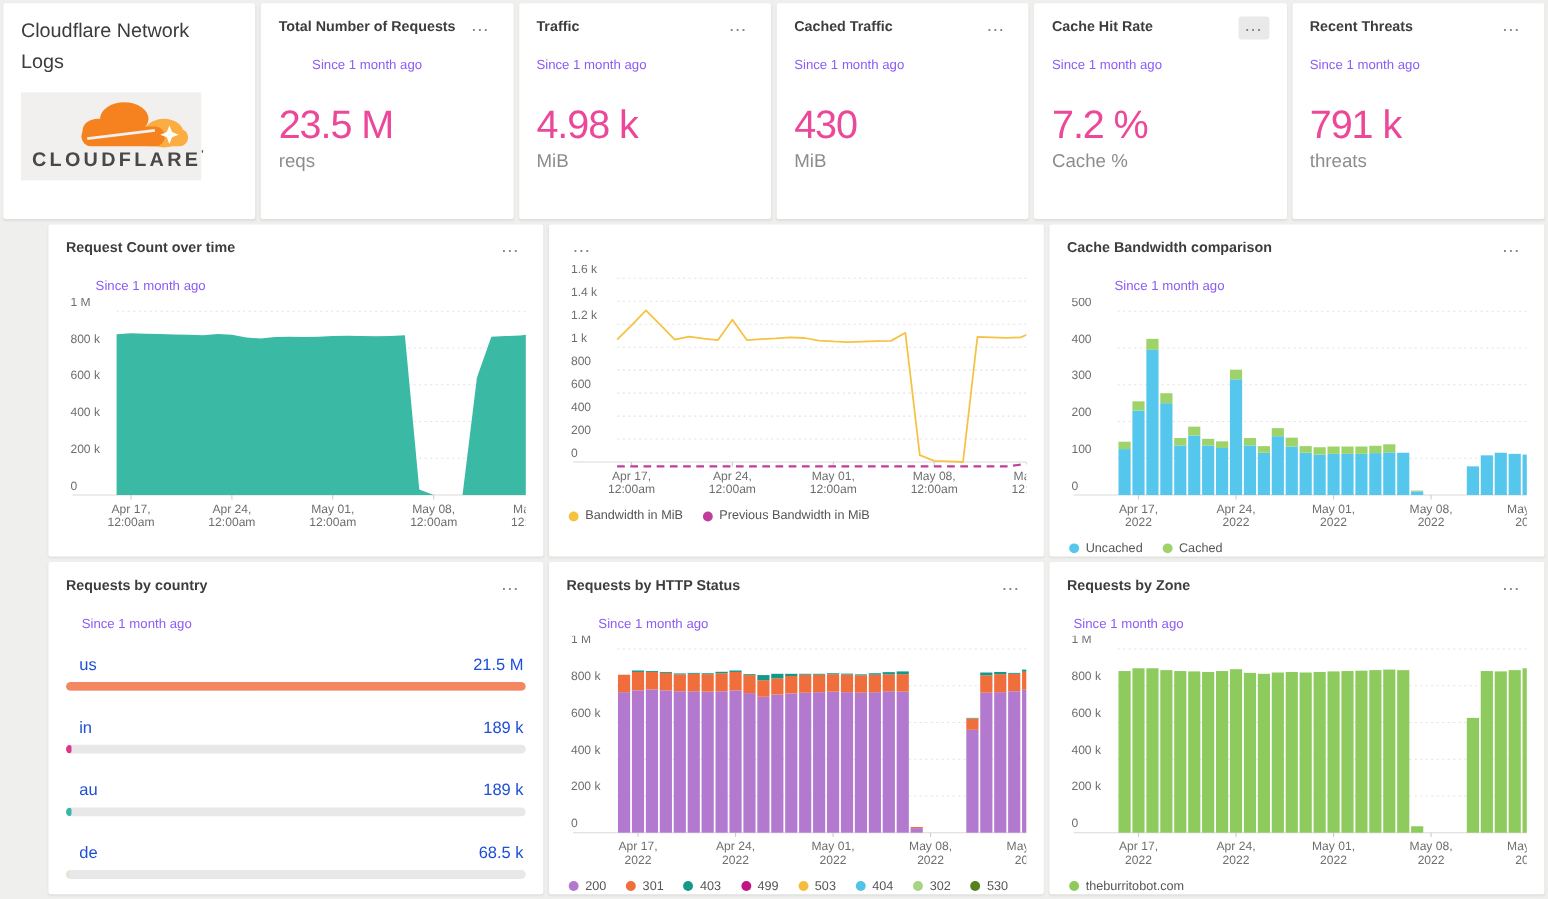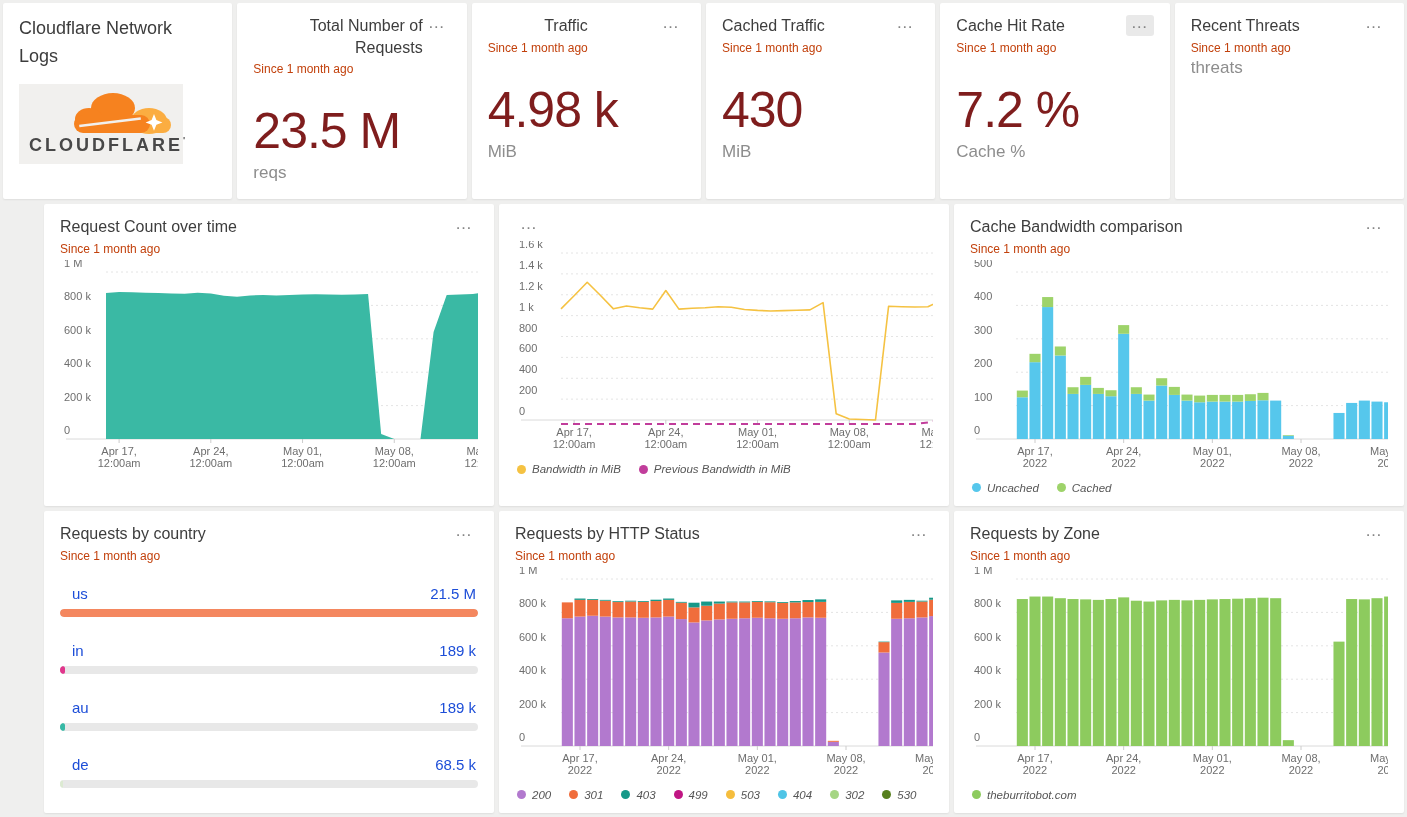--- a/index.html
+++ b/index.html
@@ -4,37 +4,37 @@
 <style>
   * { box-sizing: border-box; margin: 0; padding: 0; }
   html,body { width:1407px; height:817px; overflow:hidden; }
   body { background:#efefee; font-family:"Liberation Sans", sans-serif; }
   .page { padding:3px; display:flex; flex-direction:column; gap:5px; }
   .row1 { display:grid; grid-template-columns:repeat(6,1fr); gap:5px; height:196px; }
   .row  { display:grid; grid-template-columns:repeat(3,1fr); gap:5px; height:302px;padding-left:41px; }
   .card { background:#ffffff; border-radius:2px; box-shadow:0 1px 2px rgba(0,0,0,.07);
           padding:12px 16px; position:relative; overflow:hidden; }
   .p-head { display:flex; justify-content:space-between; align-items:flex-start; }
-  .p-title { font-size:16px; font-weight:normal; color:#3d3d3d; line-height:1.35;text-align:right; }
-  .p-sub   { font-size:12px; color:#c2410c; margin-top:4px; }
+  .p-title { font-size:13px; font-weight:bold; color:#3d3d3d; line-height:1.35; }
+  .p-sub   { font-size:12px; color:#8b5cf6; margin-top:19px;text-align:center; }
   .menu-btn { color:#848484; font-size:17px; line-height:7px; padding:4px 5px 10px;
               cursor:pointer; letter-spacing:1px; border-radius:3px; user-select:none; }
   .menu-btn.active { background:#e9e9e9; }
-  .stat-value { font-size:50px; color:#7f1d1d; letter-spacing:-1px; margin-top:26px; white-space:nowrap; }
+  .stat-value { font-size:36px; color:#ec4899; letter-spacing:-1px; margin-top:26px; white-space:nowrap; }
   .stat-unit  { font-size:17px; color:#8d8d8d; margin-top:3px; }
   .brand-title { font-size:18px; color:#3c3c3c; line-height:1.55; max-width:180px; }
   .logo-box { margin-top:13px; width:164px; height:80px; background:#f1f0ee;
               position:relative; }
   .logo-word { position:absolute; left:10px; bottom:8px; font-size:18px; font-weight:bold;
                letter-spacing:3px; color:#484848; white-space:nowrap; }
   .logo-tm { font-size:9px; vertical-align:top; letter-spacing:0; }
   .logo-cloud { position:absolute; right:6px; top:6px; }
   .chart { display:block; width:100%; height:212px; margin-top:4px; overflow:hidden; }
   .chart text { font-family:"Liberation Sans", sans-serif; }
-  .legend { display:flex; gap:18px; align-items:flex-end; margin-top:10px; padding-left:2px; flex-wrap:wrap;font-style:italic; }
+  .legend { display:flex; gap:18px; align-items:flex-end; margin-top:10px; padding-left:2px; flex-wrap:wrap; }
   .legend-item { display:flex; gap:6px; align-items:center; font-size:11.5px; color:#565656; cursor:pointer; }
   .dot { width:9px; height:9px; border-radius:50%; flex:0 0 auto; }
   .country-list { margin-top:22px; }
   .c-row { margin-bottom:25px; }
   .c-line { display:flex; justify-content:space-between; font-size:15px; color:#1d4ed8; padding:0 2px 7px 12px; }
   .c-track { height:8px; background:#e8e8e8; border-radius:4px; overflow:hidden; }
   .c-fill { height:8px; border-radius:4px; min-width:3px; }
 </style>
 </head>
 <body>
@@ -107,20 +107,21 @@
     </div>
 
     <div class="card">
       <div class="p-head">
         <div>
           <div class="p-title">Recent Threats</div>
           <div class="p-sub">Since 1 month ago</div>
         </div>
         <div class="menu-btn">…</div>
       </div>
+      <div class="stat-value">791 k</div>
       <div class="stat-unit">threats</div>
     </div>
   </div>
 
   <div class="row">
     <div class="card">
       <div class="p-head">
         <div>
           <div class="p-title">Request Count over time</div>
           <div class="p-sub">Since 1 month ago</div>

